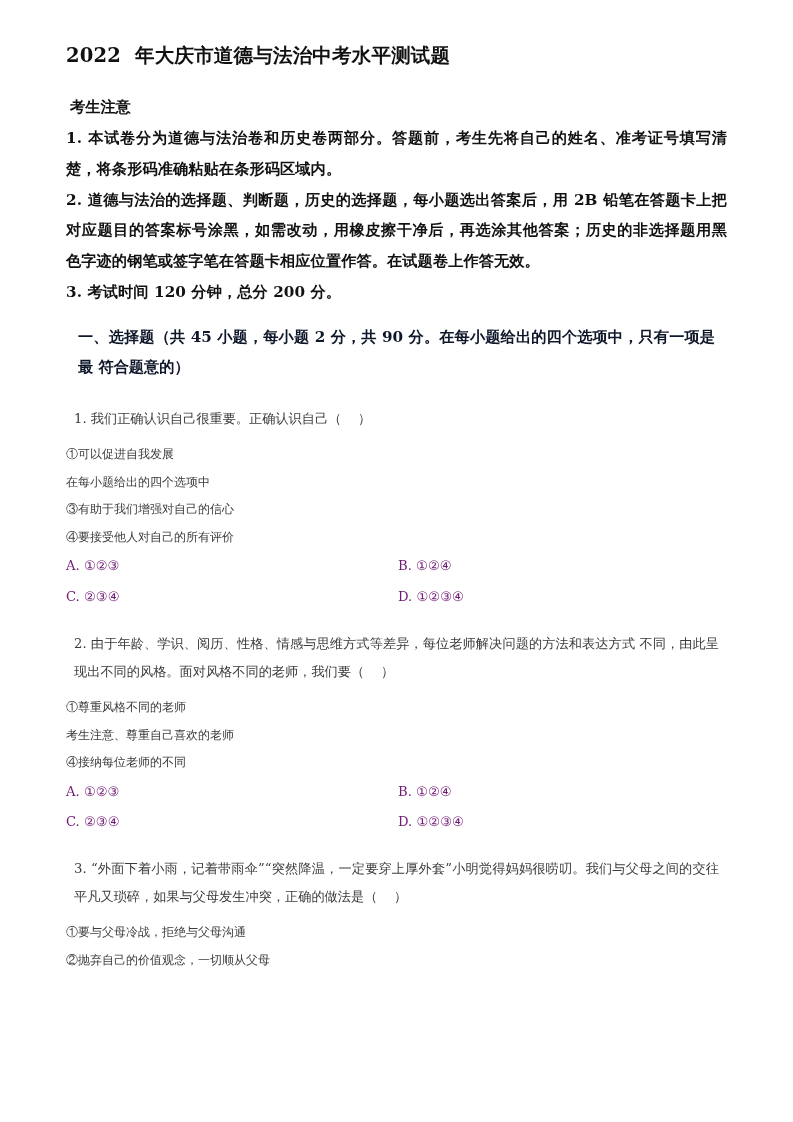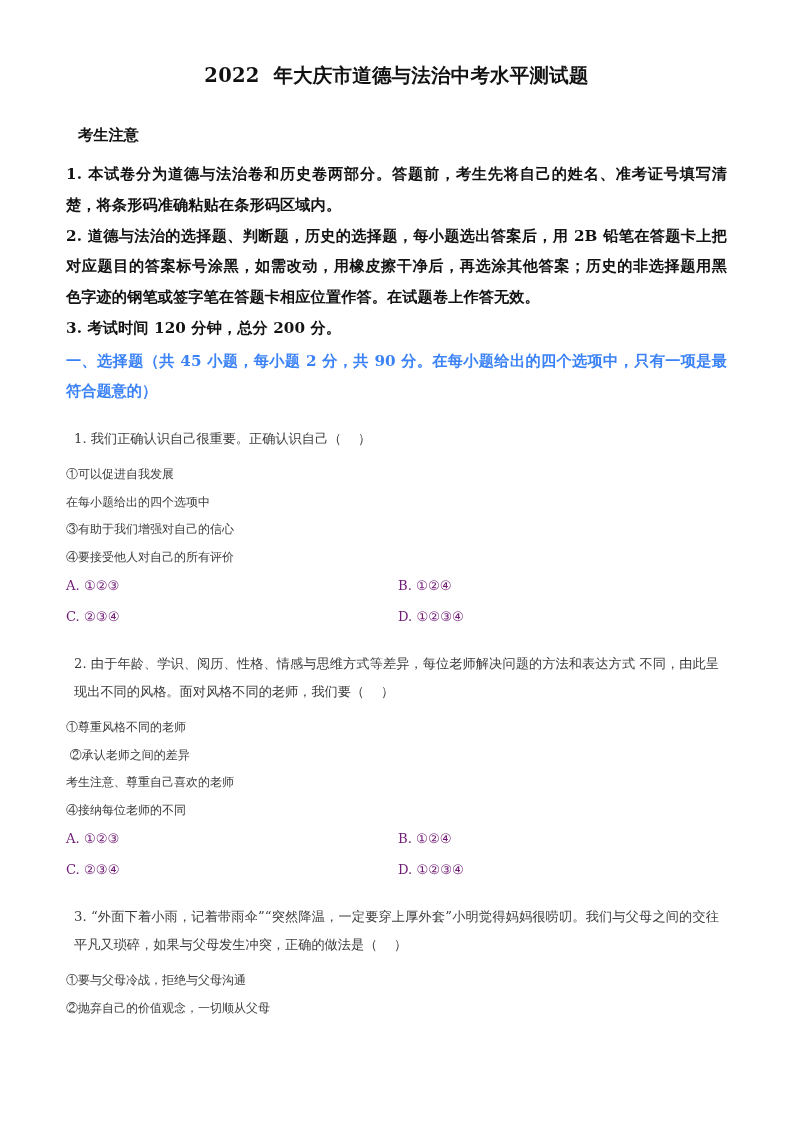--- a/index.html
+++ b/index.html
@@ -14,53 +14,53 @@
     color: #000000;
     overflow: hidden;
     position: relative;
   }
   .page {
     padding: 0 66px;
     box-sizing: border-box;
     width: 793px;
   }
   .doc-title {
-    text-align: center;
+    text-align: left;
     font-weight: bold;
     font-size: 19.5px;
     color: #111111;
     margin: 0;
-    padding-top: 62px;
+    padding-top: 42px;
     letter-spacing: 0.2px;
     white-space: pre;
   }
   .notice-heading {
     font-weight: bold;
     font-size: 15.2px;
     color: #111111;
-    margin: 12px;
+    margin: 4px;
     padding-top: 22px;
     line-height: 1.6;
   }
   .notice-item {
     font-weight: bold;
     font-size: 15.2px;
     color: #121212;
     margin: 0;
     line-height: 2.02;
     text-align: justify;
     text-justify: inter-ideograph;
     white-space: pre-wrap;
     letter-spacing: 0.1px;
   }
   .section-heading {
     font-weight: bold;
     font-size: 15.2px;
-    color: #3b82f6;
-    margin: 0;
+    color: #0f172a;
+    margin: 12px;
     line-height: 2.02;
     text-align: justify;
     text-justify: inter-ideograph;
     white-space: pre-wrap;
     padding-top: 2px;
   }
   .question {
     font-size: 13.2px;
     color: #3b3b3b;
     margin: 8px;
@@ -123,21 +123,20 @@
     </div>
     <div class="choice-row">
       <div class="choice-cell-a">C. ②③④</div>
       <div class="choice-cell-b">D. ①②③④</div>
     </div>
   </div>
 
   <div>
     <div class="question">2. 由于年龄、学识、阅历、性格、情感与思维方式等差异，每位老师解决问题的方法和表达方式 不同，由此呈现出不同的风格。面对风格不同的老师，我们要（    ）</div>
     <div class="stmt">①尊重风格不同的老师</div>
-    <div class="stmt"> ②承认老师之间的差异</div>
     <div class="stmt">考生注意、尊重自己喜欢的老师</div>
     <div class="stmt">④接纳每位老师的不同</div>
     <div class="choice-row">
       <div class="choice-cell-a">A. ①②③</div>
       <div class="choice-cell-b">B. ①②④</div>
     </div>
     <div class="choice-row">
       <div class="choice-cell-a">C. ②③④</div>
       <div class="choice-cell-b">D. ①②③④</div>
     </div>

